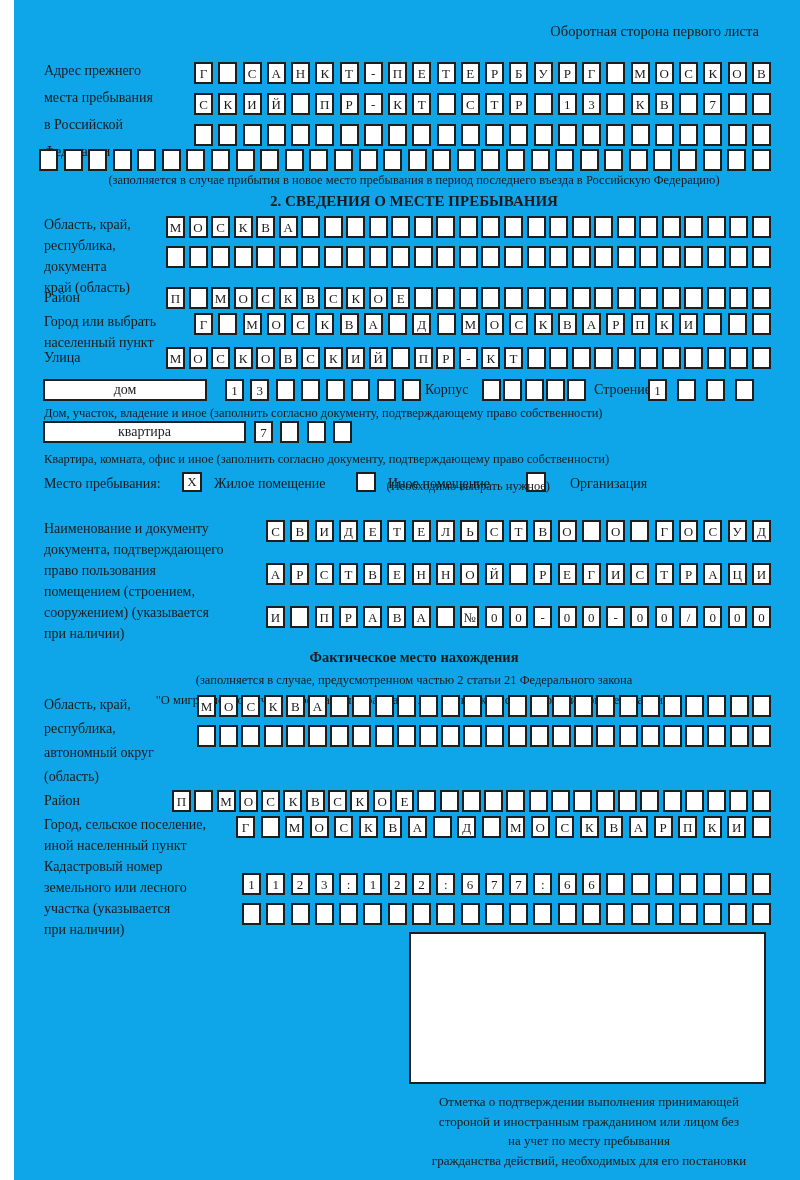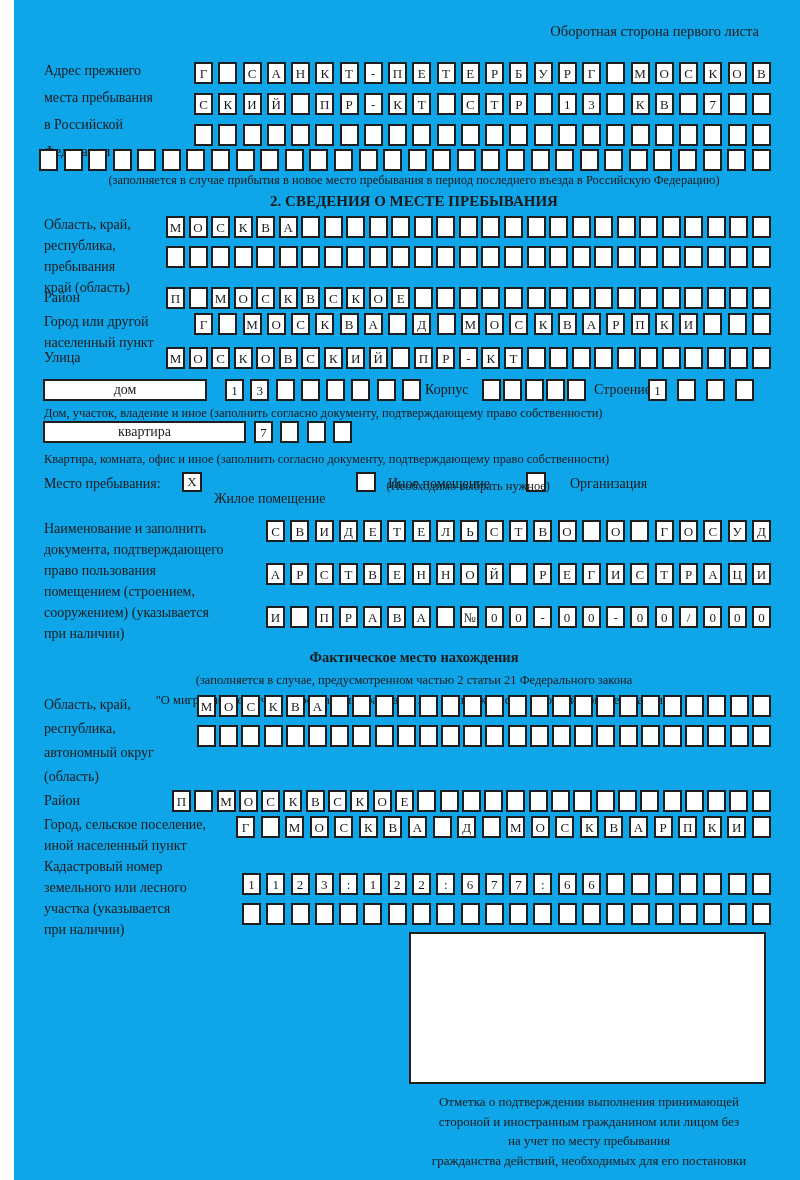--- a/index.html
+++ b/index.html
@@ -151,21 +151,21 @@
       <span class="cell"></span>
       <span class="cell"></span>
     </div>
 
   <div class="cap-c" style="top:174px">(заполняется в случае прибытия в новое место пребывания в период последнего въезда в Российскую Федерацию)</div>
 
   <div class="ttl" style="top:194px">2. СВЕДЕНИЯ О МЕСТЕ ПРЕБЫВАНИЯ</div>
 
   <div class="lbl" style="left:30px;top:218px">Область, край,</div>
   <div class="lbl" style="left:30px;top:239px">республика,</div>
-  <div class="lbl" style="left:30px;top:260px">пребывания</div>
+  <div class="lbl" style="left:30px;top:260px">документа</div>
   <div class="lbl" style="left:30px;top:281px">край (область)</div>
   <div class="cellrow" style="left:152px;top:216px;width:605px">
       <span class="cell">М</span>
       <span class="cell">О</span>
       <span class="cell">С</span>
       <span class="cell">К</span>
       <span class="cell">В</span>
       <span class="cell">А</span>
       <span class="cell"></span>
       <span class="cell"></span>
@@ -243,21 +243,21 @@
       <span class="cell"></span>
       <span class="cell"></span>
       <span class="cell"></span>
       <span class="cell"></span>
       <span class="cell"></span>
       <span class="cell"></span>
       <span class="cell"></span>
       <span class="cell"></span>
     </div>
 
-  <div class="lbl" style="left:30px;top:315px">Город или другой</div>
+  <div class="lbl" style="left:30px;top:315px">Город или выбрать</div>
   <div class="lbl" style="left:30px;top:336px">населенный пункт</div>
   <div class="cellrow" style="left:180px;top:313px;width:577px">
       <span class="cell">Г</span>
       <span class="cell"></span>
       <span class="cell">М</span>
       <span class="cell">О</span>
       <span class="cell">С</span>
       <span class="cell">К</span>
       <span class="cell">В</span>
       <span class="cell">А</span>
@@ -342,28 +342,28 @@
   <div class="cellrow" style="left:240px;top:421px;width:98px">
       <span class="cell">7</span>
       <span class="cell"></span>
       <span class="cell"></span>
       <span class="cell"></span>
     </div>
   <div class="cap" style="left:30px;top:453px">Квартира, комната, офис и иное (заполнить согласно документу, подтверждающему право собственности)</div>
 
   <div class="lbl" style="left:30px;top:477px">Место пребывания:</div>
   <div class="checkbox" style="left:168px;top:472px">X</div>
-  <div class="lbl" style="left:200px;top:492px">Жилое помещение</div>
+  <div class="lbl" style="left:200px;top:477px">Жилое помещение</div>
   <div class="checkbox" style="left:342px;top:472px"></div>
   <div class="lbl" style="left:374px;top:477px">Иное помещение</div>
   <div class="checkbox" style="left:512px;top:472px"></div>
   <div class="lbl" style="left:556px;top:477px">Организация</div>
   <div class="cap" style="left:136px;top:480px;width:400px;text-align:right;white-space:normal">(Необходимо выбрать нужное)</div>
 
-  <div class="lbl" style="left:30px;top:522px">Наименование и заполнить</div>
+  <div class="lbl" style="left:30px;top:522px">Наименование и документу</div>
   <div class="lbl" style="left:30px;top:543px">документа, подтверждающего</div>
   <div class="lbl" style="left:30px;top:564px">право пользования</div>
   <div class="lbl" style="left:30px;top:585px">помещением (строением,</div>
   <div class="lbl" style="left:30px;top:606px">сооружением) (указывается</div>
   <div class="lbl" style="left:30px;top:627px">при наличии)</div>
   <div class="cellrow" style="left:252px;top:520px;width:505px">
       <span class="cell">С</span>
       <span class="cell">В</span>
       <span class="cell">И</span>
       <span class="cell">Д</span>

